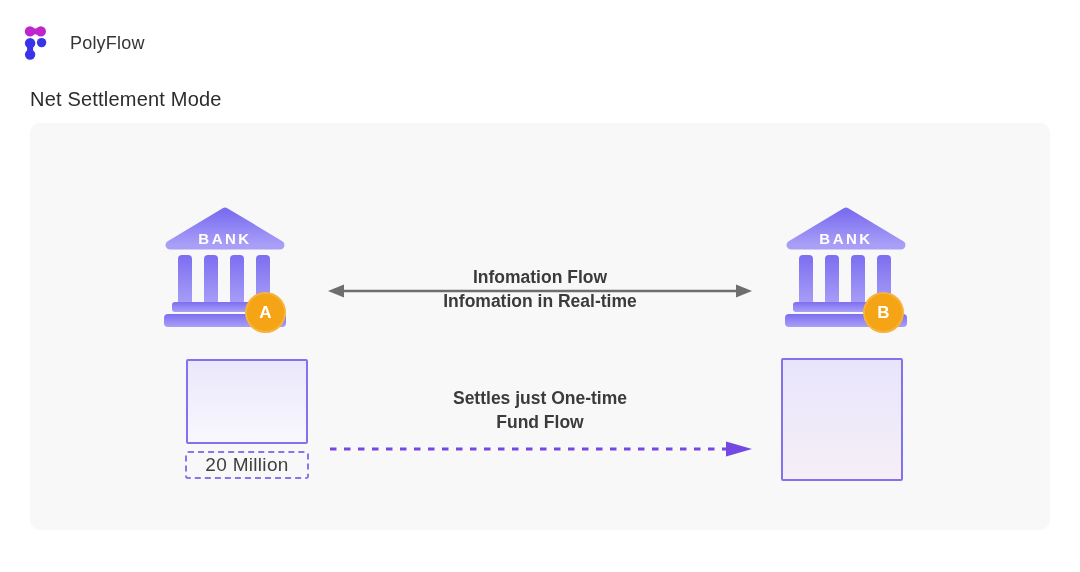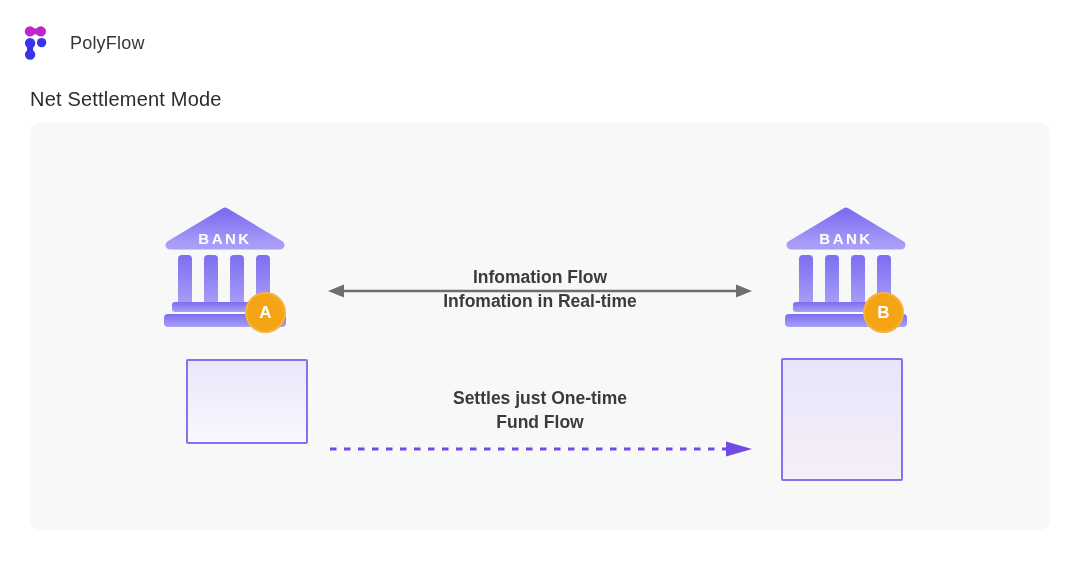--- a/index.html
+++ b/index.html
@@ -130,14 +130,17 @@
   </div>
 
   <svg class="arrow-svg fund-arrow" viewBox="0 0 436 22">
     <line x1="8" y1="11" x2="404" y2="11" stroke-width="3.2" stroke-dasharray="6.5 7.5" stroke="#7448e3"></line>
     <polygon points="404,3.5 404,18.5 430,11" fill="#7448e3"></polygon>
   </svg>
 
   <div class="money-box box-left"></div>
   <div class="money-box box-right"></div>
 
+  <div class="amount-box">
+    <span>20 Million</span>
+  </div>
 
 </div>
 
 </body></html>

